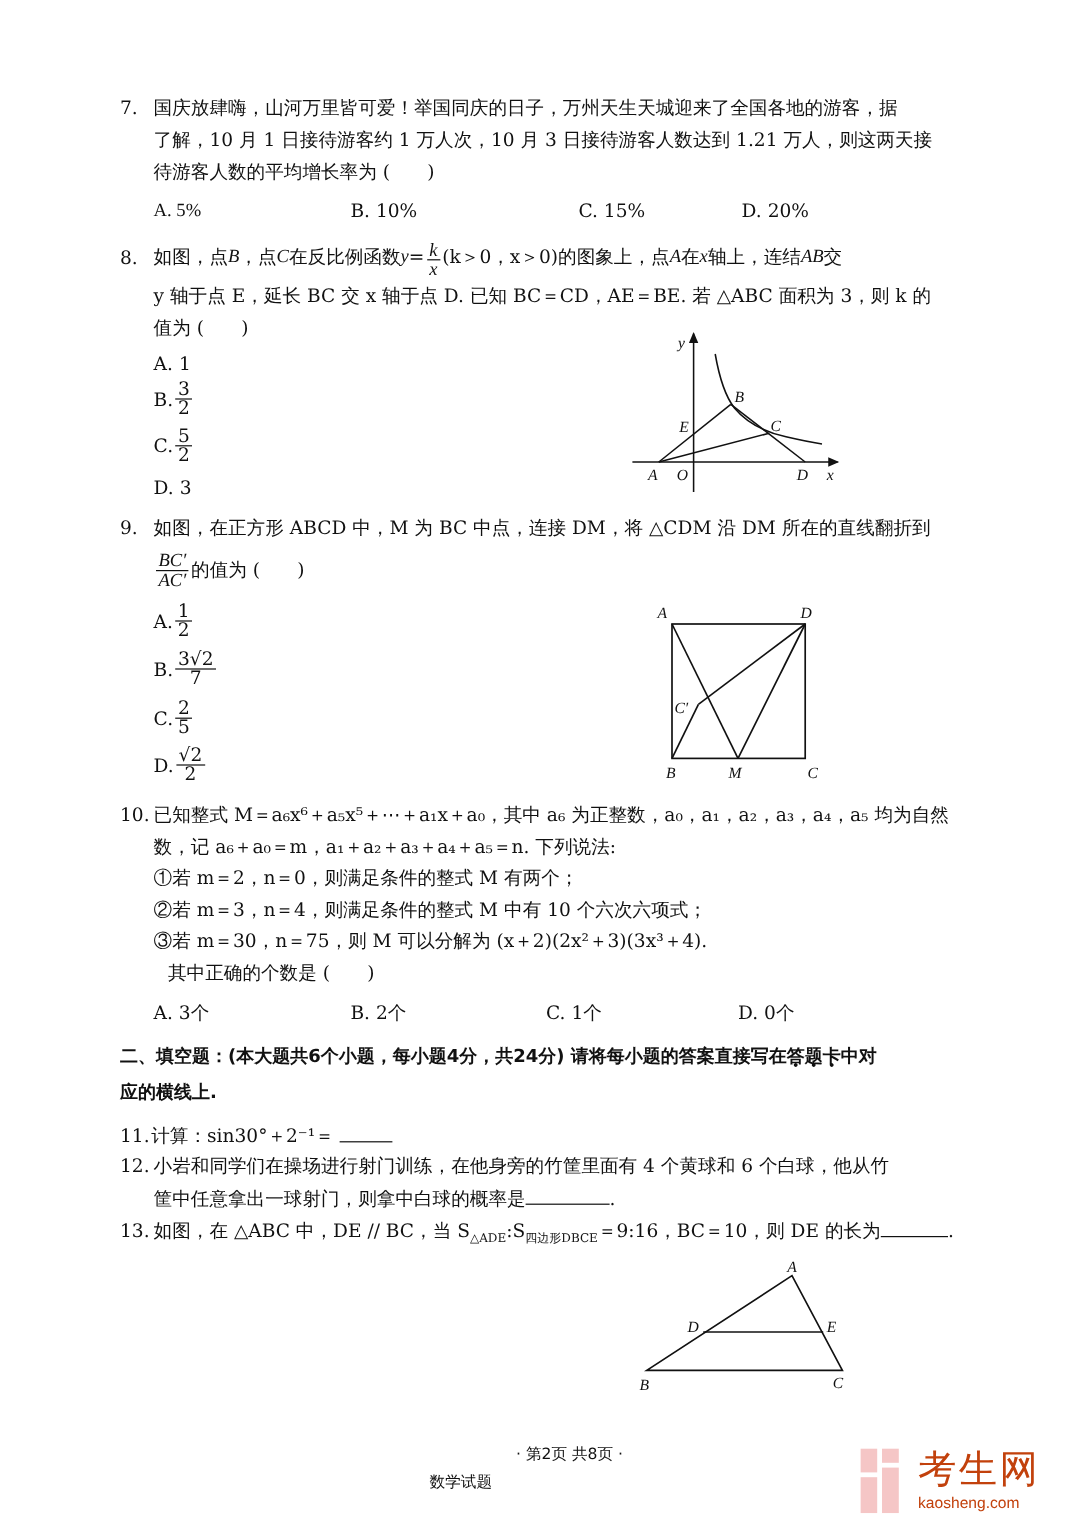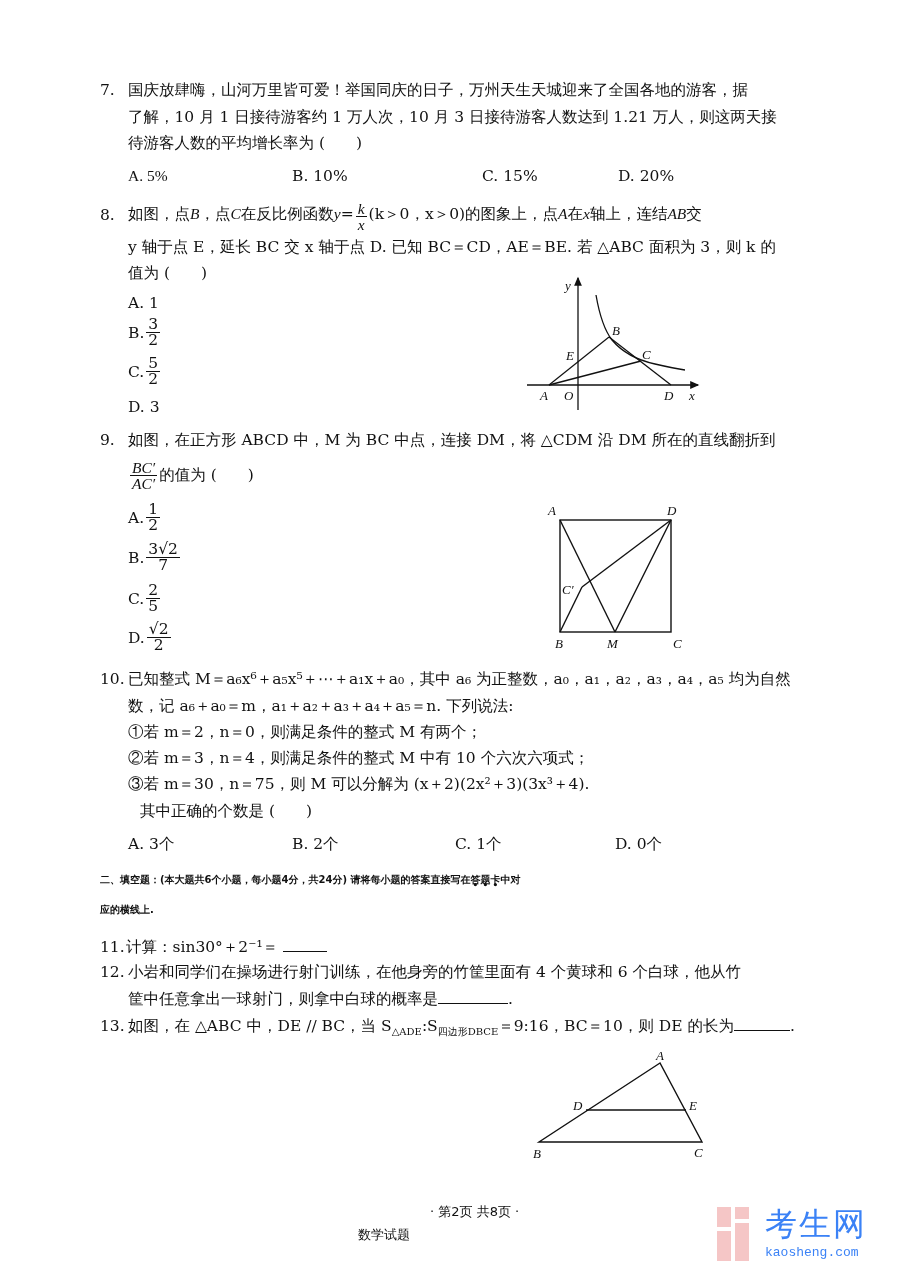--- a/index.html
+++ b/index.html
@@ -5,27 +5,27 @@
   html, body { margin: 0; padding: 0; background: #ffffff; }
   body { width: 900px; height: 1272px; position: relative; overflow: hidden;
          font-family: "DejaVu Serif", "Liberation Serif", serif; color: #111; font-size: 15.5px; }
   .abs { position: absolute; white-space: nowrap; }
   .line { position: absolute; white-space: nowrap; line-height: 20px; }
   i.v { font-style: italic; font-family: "Liberation Serif", "DejaVu Serif", serif; }
   .frac { display: inline-flex; flex-direction: column; align-items: center; vertical-align: middle; margin: 0 2px; line-height: 15px; }
   .frac .num { border-bottom: 1px solid #111; padding: 0 2px; }
   .frac .den { padding: 0 2px; }
   .blank { display: inline-block; border-bottom: 1.2px solid #111; height: 14px; vertical-align: baseline; }
-  .bold { font-weight: bold; font-family: "DejaVu Sans", "Liberation Sans", sans-serif; font-size: 10px; }
+  .bold { font-weight: bold; font-family: "DejaVu Sans", "Liberation Sans", sans-serif; font-size: 15px; }
   .emph-dot { position: relative; }
   .emph-dot::after { content: "•"; position: absolute; left: 50%; transform: translateX(-50%); bottom: -10px; font-size: 9px; }
   sup, sub { font-size: 10px; line-height: 0; }
   svg text { font-family: "Liberation Serif", "DejaVu Serif", serif; font-style: italic; font-size: 13px; fill: #111; }
   .footer { font-size: 13px; font-family: "DejaVu Sans", sans-serif; }
-  .wm-text { font-family: Liberation Mono, monospace; color: #3b82f6; }
+  .wm-text { font-family: Liberation Sans, sans-serif; color: #c2410c; }
 </style>
 </head>
 <body>
 
 <div>
   <span class="line" style="left:100px; top:80px;">7.</span>
   <span class="line" style="left:128px; top:80px;">国庆放肆嗨，山河万里皆可爱！举国同庆的日子，万州天生天城迎来了全国各地的游客，据</span>
   <span class="line" style="left:128px; top:107px;text-align:right;">了解，10 月 1 日接待游客约 1 万人次，10 月 3 日接待游客人数达到 1.21 万人，则这两天接</span>
   <span class="line" style="left:128px; top:133px;">待游客人数的平均增长率为 (　　)</span>
   <span class="line" style="left:128px; top:166px;font-family:Liberation Serif, serif;">A. 5%</span>

